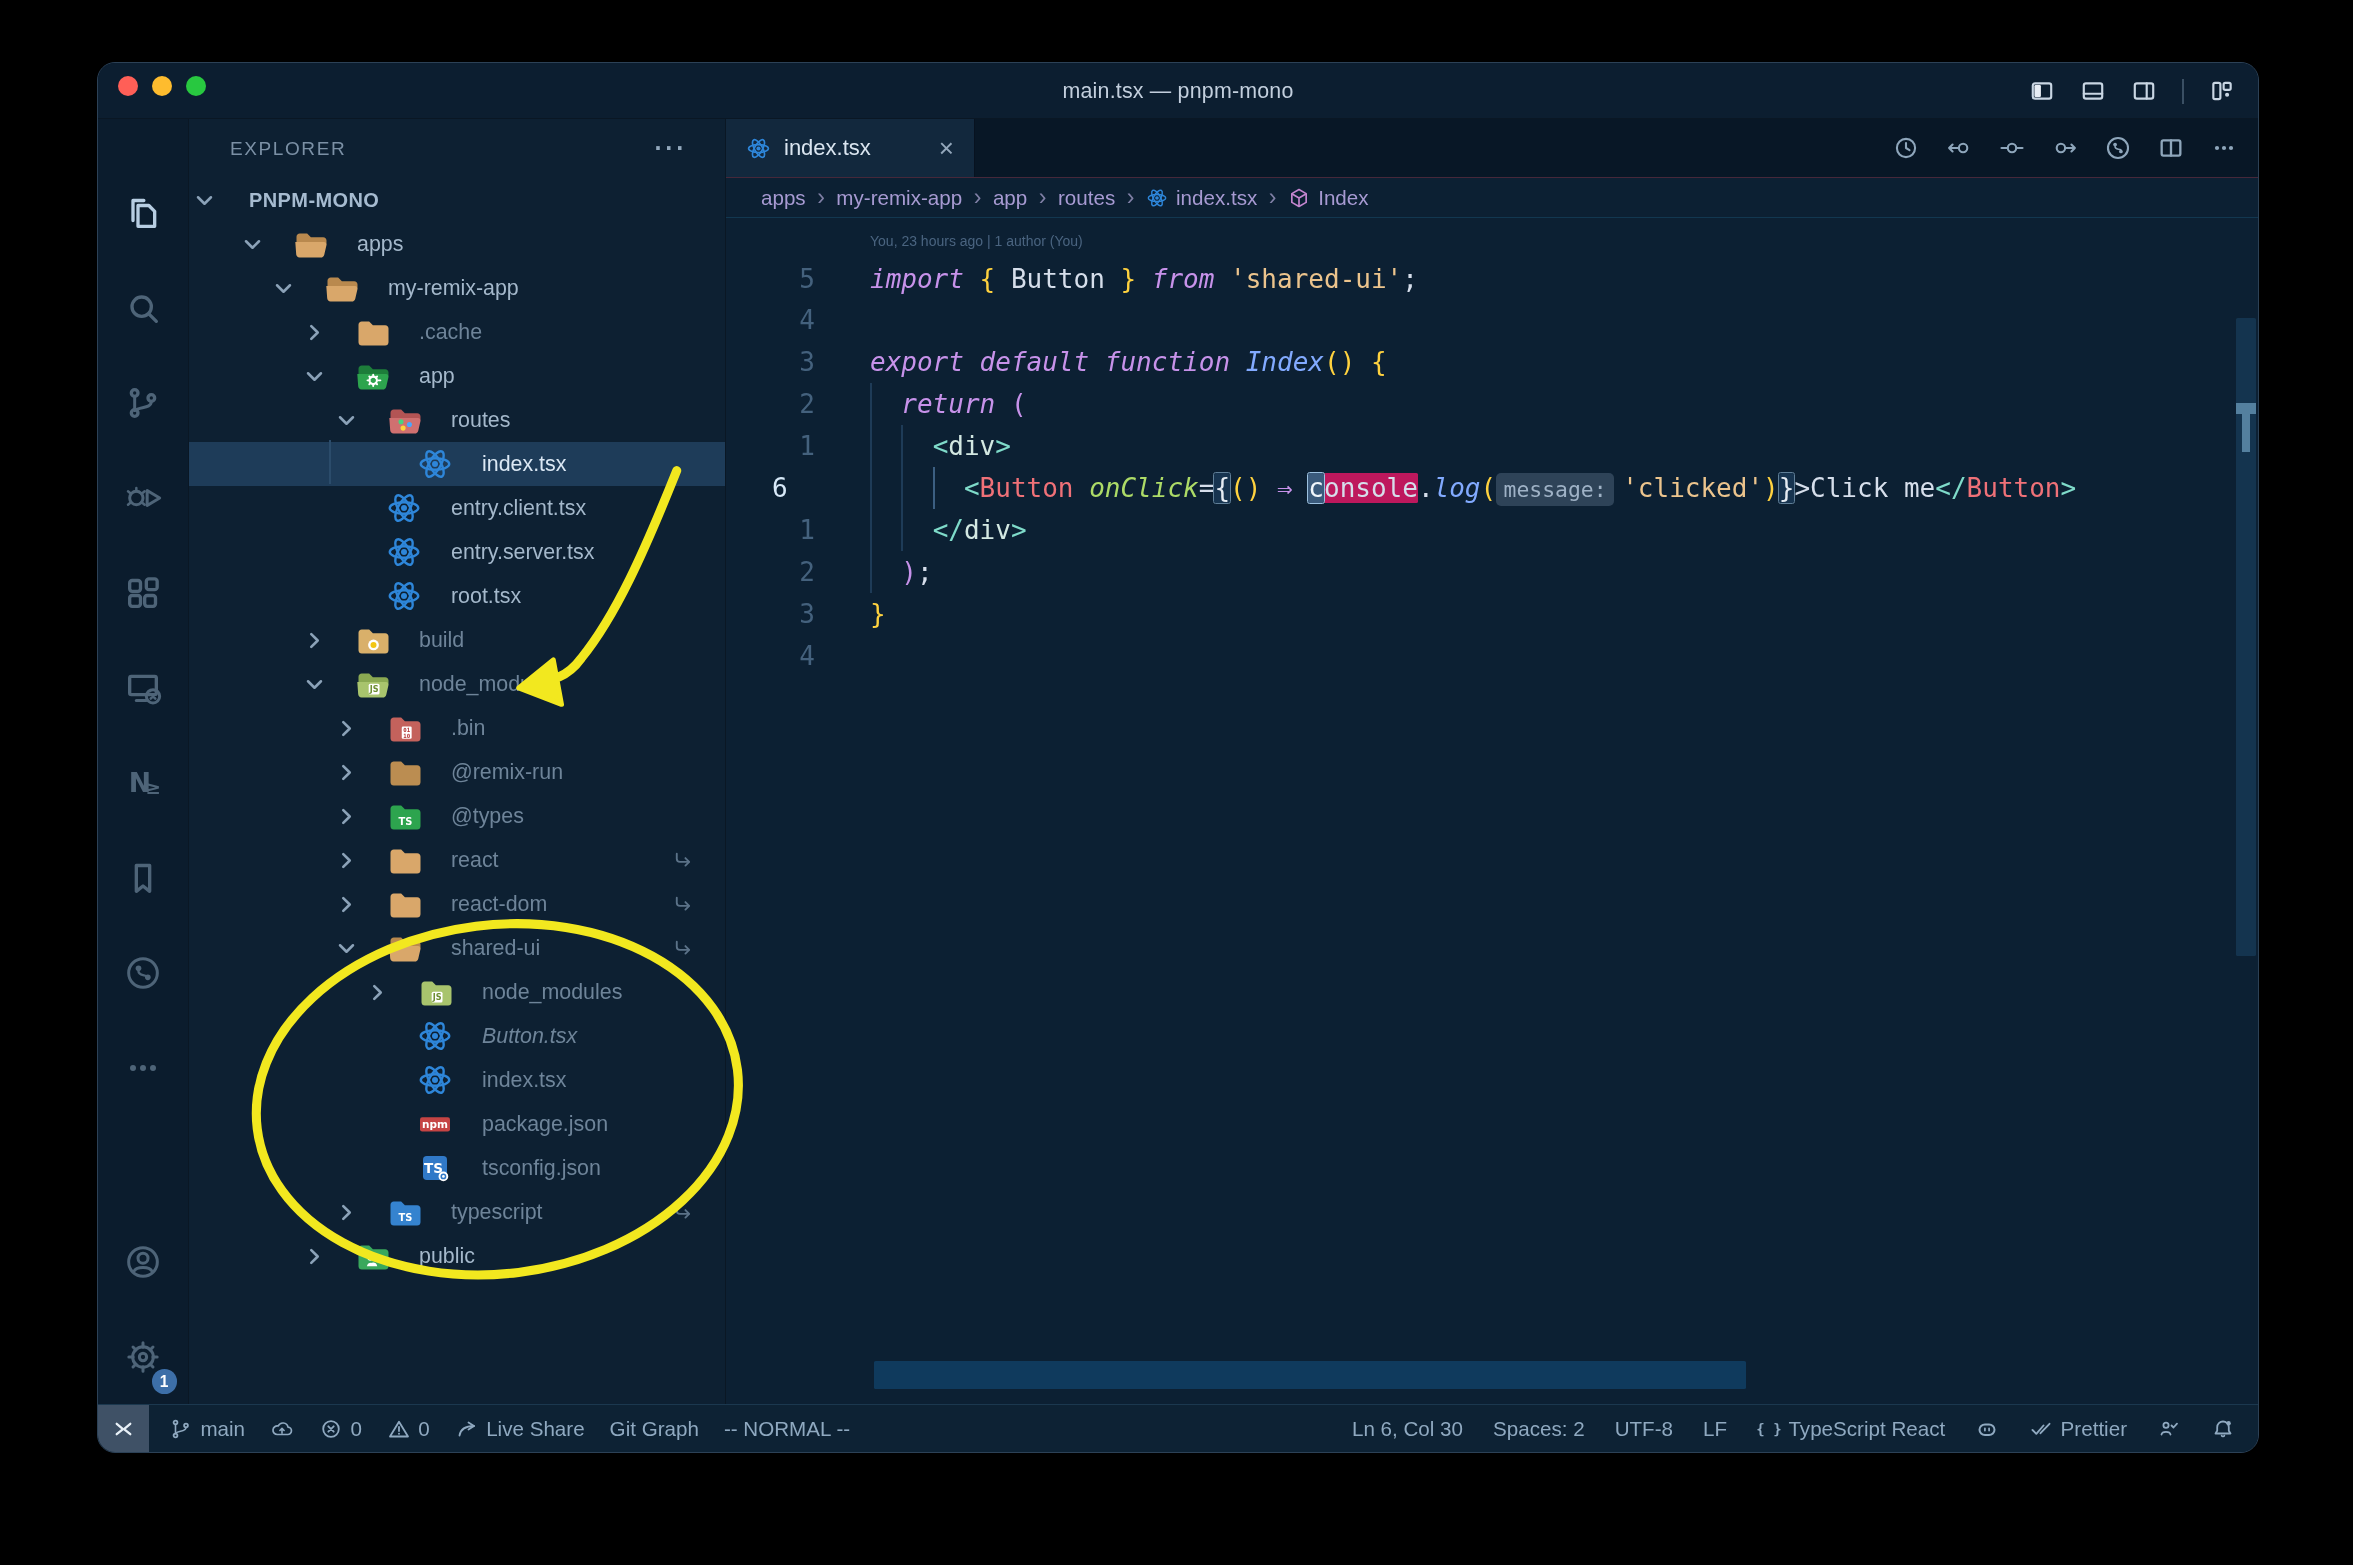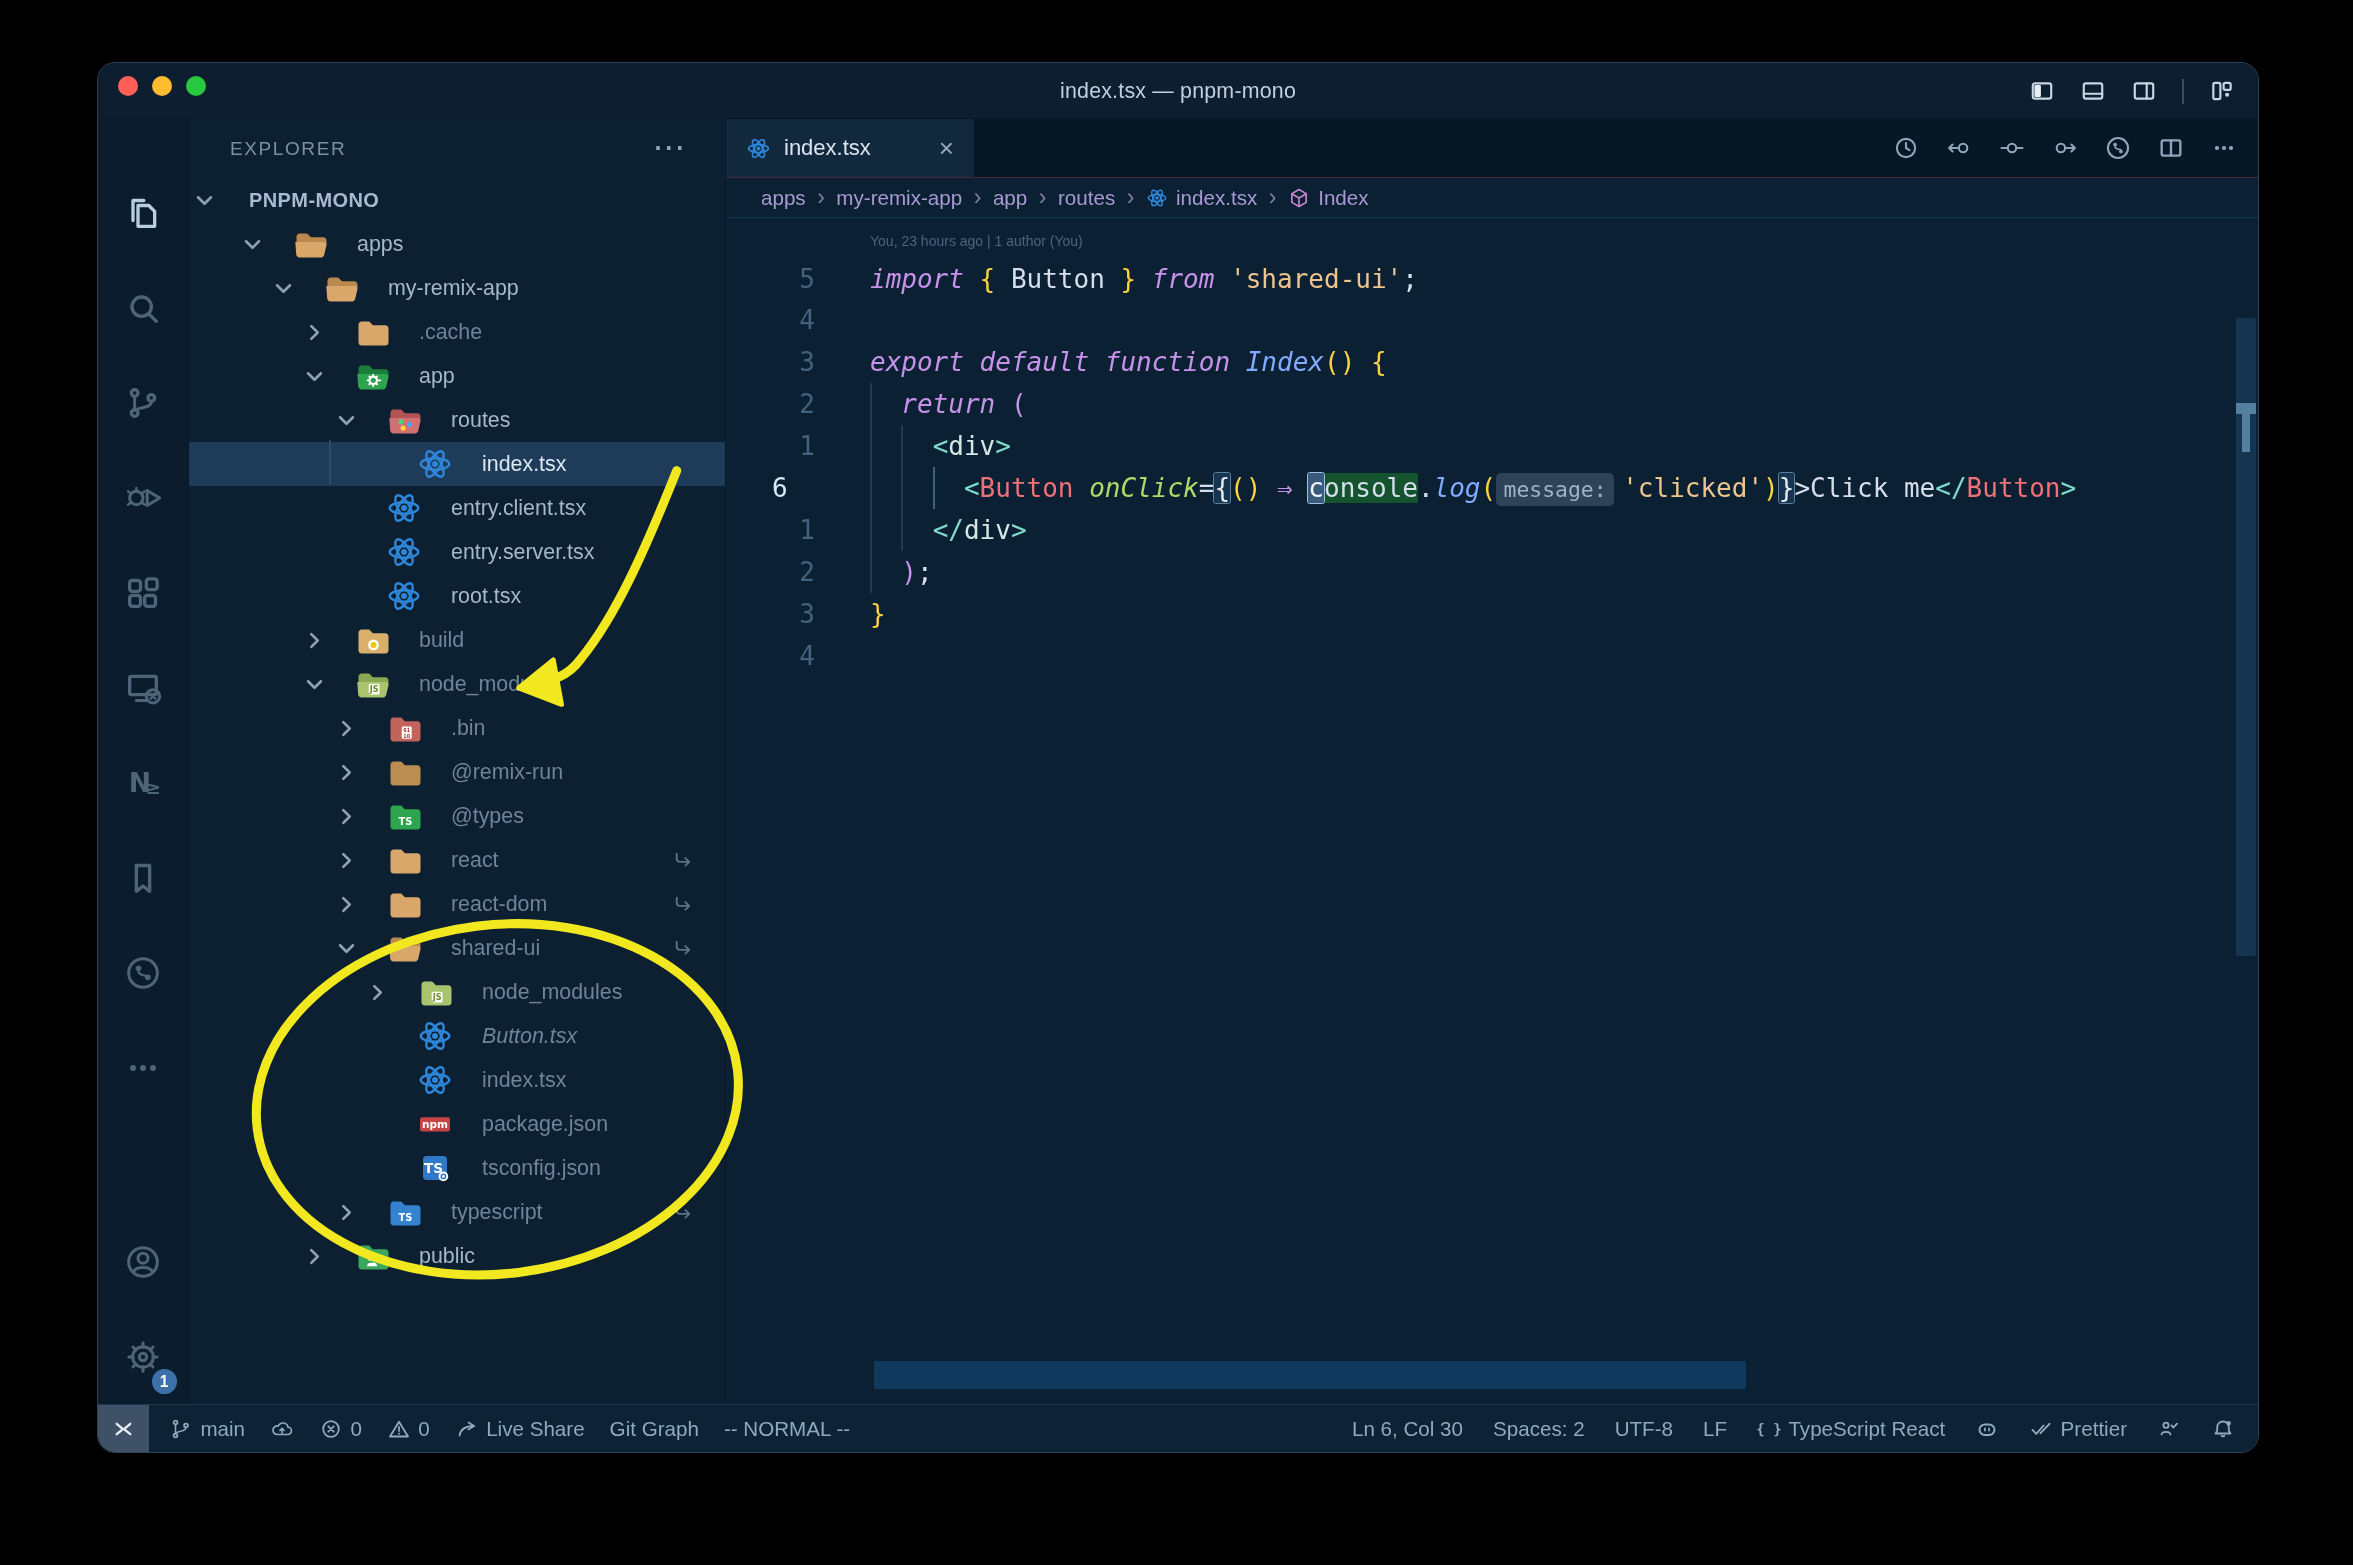--- a/index.html
+++ b/index.html
@@ -72,21 +72,21 @@
   .sg-y{color:#ffd23f;}
   .sg-p{color:#c792ea;}
   .sg-s{color:#ecc48d;}
   .sg-f{color:#82aaff;font-style:italic;}
   .sg-c{color:#f07178;}
   .sg-a{color:#addb67;font-style:italic;}
   .sg-g{color:#7fdbca;}
   .sg-n{color:#d3e8e2;}
   .sg-t{color:#d6deeb;}
   .sg-u{background:#3a5a7c;outline:1.6px solid #9cc1e0;outline-offset:-0.8px;color:#f0f6fc;border-radius:1.6px;}
-  .sg-w{background:#14532d;border-radius:1.6px;color:#d6deeb;}
+  .sg-w{background:#be185d;border-radius:1.6px;color:#d6deeb;}
   .sg-b{background:#173450;outline:0.8px solid #5f7e97;outline-offset:-0.8px;color:#e6ecf3;border-radius:1.6px;}
   .sg-i{display:inline-block;background:#2e4358;color:#9fb2c6;border-radius:5px;padding:0 7.4px;margin-right:8.2px;
     font-size:21.4px;line-height:33px;vertical-align:middle;}
   .guide{position:absolute;width:1.6px;background:#1e3b57;}
   #guide4{background:#3c5f82;}
   #vscroll{position:absolute;right:1.6px;top:100px;width:20px;height:638px;background:#14344f;border-radius:1.6px;}
   #vmark{position:absolute;right:1.6px;top:185px;width:20px;height:10.7px;background:#54809f;}
   #vmark2{position:absolute;right:8.2px;top:196px;width:7.4px;height:38px;background:#54809f;}
   #hscroll{position:absolute;left:148px;bottom:15px;width:872px;height:28px;background:#0f3a5d;border-radius:1.6px;}
   
@@ -106,21 +106,21 @@
 </head>
 <body>
 
 <div id="window">
   <div id="titlebar">
     <div class="lights">
       <span class="light" style="background:#ff5f57"></span>
       <span class="light" style="background:#febc2e"></span>
       <span class="light" style="background:#28c840"></span>
     </div>
-    <div id="win-title">index.tsx — pnpm-mono</div>
+    <div id="win-title">main.tsx — pnpm-mono</div>
     <div id="tb-icons">
         <span class="ic">
           <svg viewBox="0 0 24 24" xmlns="http://www.w3.org/2000/svg">
             <rect x="3.5" y="5" width="17" height="14" rx="2" fill="none" stroke="currentColor" stroke-width="2"></rect>
             <rect x="5" y="6.5" width="6" height="11" rx="1" fill="#e8eef5"></rect>
           </svg>
         </span>
         <span class="ic">
           <svg viewBox="0 0 24 24" xmlns="http://www.w3.org/2000/svg">
             <rect x="3.5" y="5" width="17" height="14" rx="2" fill="none" stroke="currentColor" stroke-width="2"></rect>

